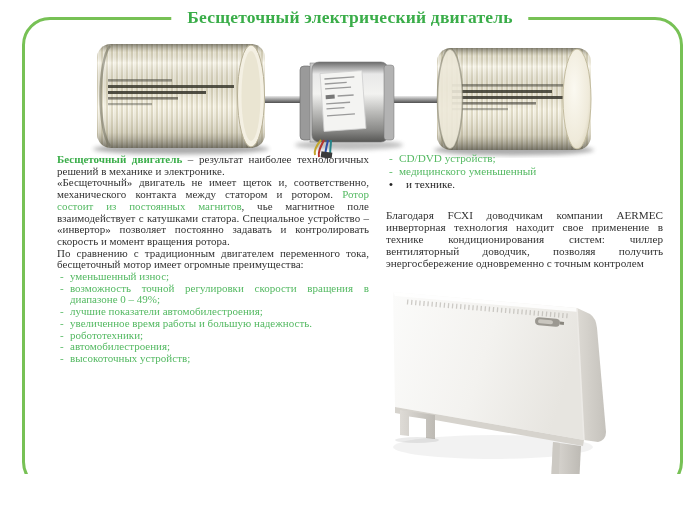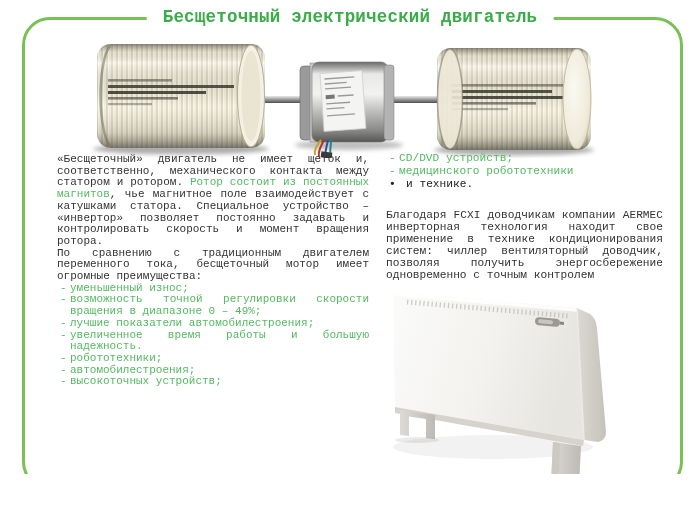--- a/index.html
+++ b/index.html
@@ -1,17 +1,17 @@
 <!DOCTYPE html>
 <html><head>
 <meta charset="utf-8">
 <style>
   html,body{margin:0;padding:0;background:#fff;}
   .canvas{position:relative;width:700px;height:474px;background:#fff;overflow:hidden;
-          font-family:Liberation Mono, monospace;}
+          font-family:Liberation Serif, serif;}
 
   
   .frame{position:absolute;left:22px;top:17px;width:655px;height:467px;
          border:3px solid #77c155;border-radius:28px;z-index:1;}
 
   
   .page-title{position:absolute;top:7px;left:50%;transform:translateX(-50%);
               z-index:3;background:#fff;padding:0 16px;white-space:nowrap;
               color:#3aad49;font-size:17.5px;font-weight:bold;letter-spacing:.2px;}
 
@@ -153,20 +153,21 @@
         <rect x="349" y="12" width="154" height="102" rx="14" fill="url(#cylshade)"></rect>
         <ellipse cx="362" cy="63" rx="12.5" ry="50" fill="#ece8d8" opacity=".9"></ellipse>
         <ellipse cx="362" cy="63" rx="12.5" ry="50" fill="none" stroke="#6f6d5c" stroke-width="1.6" opacity=".5"></ellipse>
         <ellipse cx="489" cy="63" rx="14" ry="50" fill="url(#cap)"></ellipse>
         <ellipse cx="489" cy="63" rx="14" ry="50" fill="none" stroke="#c3bc9f" stroke-width="1"></ellipse>
       </g>
     </svg>
   </figure>
 
   <div class="left-col">
+    <p><span class="gd">Бесщеточный двигатель</span><span> – результат наиболее технологичных решений в механике и электронике.</span></p>
     <p><span>«Бесщеточный» двигатель не имеет щеток и, соответственно, механического контакта между статором и ротором. </span><span class="g">Ротор состоит из постоянных магнитов</span><span>, чье магнитное поле взаимодействует с катушками статора. Специальное устройство – «инвертор» позволяет постоянно задавать и контролировать скорость и момент вращения ротора.</span></p>
     <p>По сравнению с традиционным двигателем переменного тока, бесщеточный мотор имеет огромные преимущества:</p>
     <ul class="blist">
       <li class="li">
           <span class="mk">-</span>
           <span class="txt">уменьшенный износ;</span>
         </li>
       <li class="li">
           <span class="mk">-</span>
           <span class="txt">возможность точной регулировки скорости вращения в диапазоне 0 – 49%;</span>
@@ -196,21 +197,21 @@
     </ul>
   </div>
 
   <ul class="right-list blist">
     <li class="li">
         <span class="mk">-</span>
         <span class="txt">CD/DVD устройств;</span>
       </li>
     <li class="li">
         <span class="mk">-</span>
-        <span class="txt">медицинского робототехники</span>
+        <span class="txt">медицинского уменьшенный</span>
       </li>
     <li class="li dark">
         <span class="mk bullet">•</span>
         <span class="txt">и технике.</span>
       </li>
   </ul>
 
   <p class="right-para">Благодаря FCXI доводчикам компании AERMEC инверторная технология находит свое применение в технике кондиционирования систем: чиллер вентиляторный доводчик, позволяя получить энергосбережение одновременно с точным контролем</p>
 
   <figure class="fig fancoil-fig">

